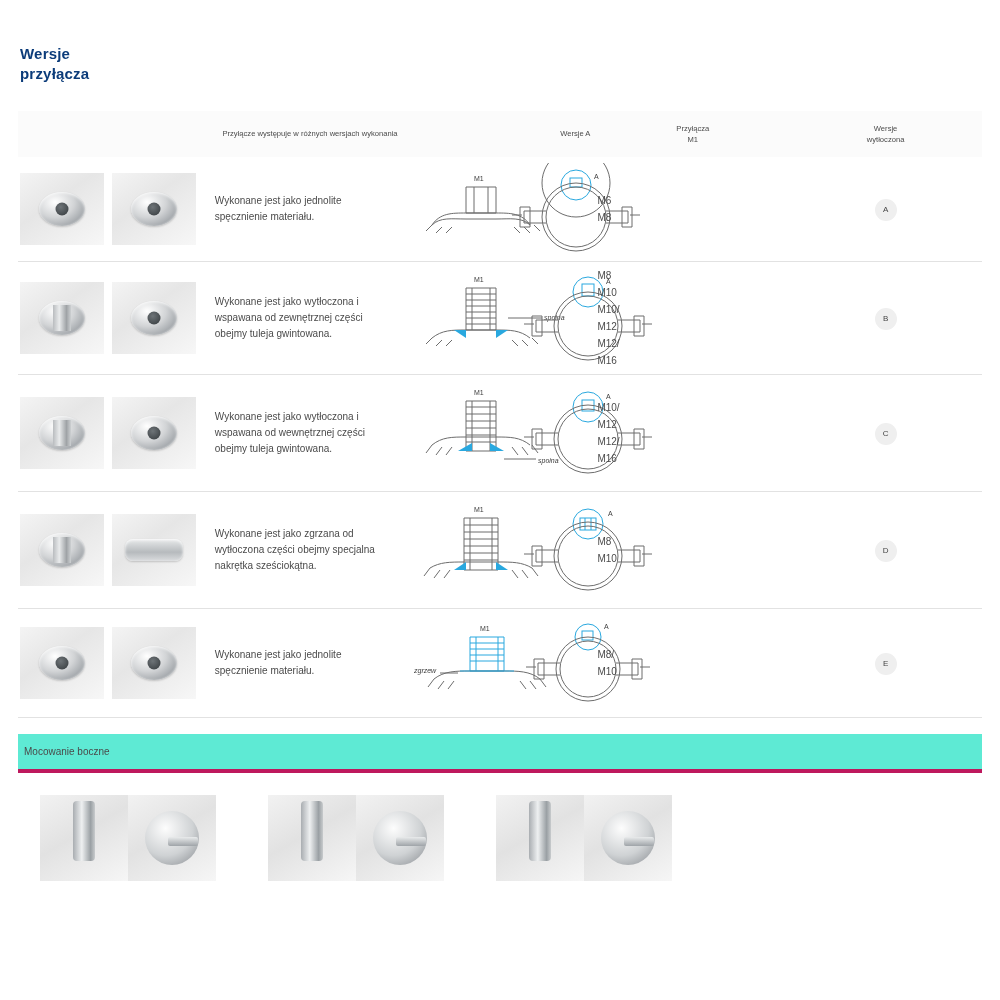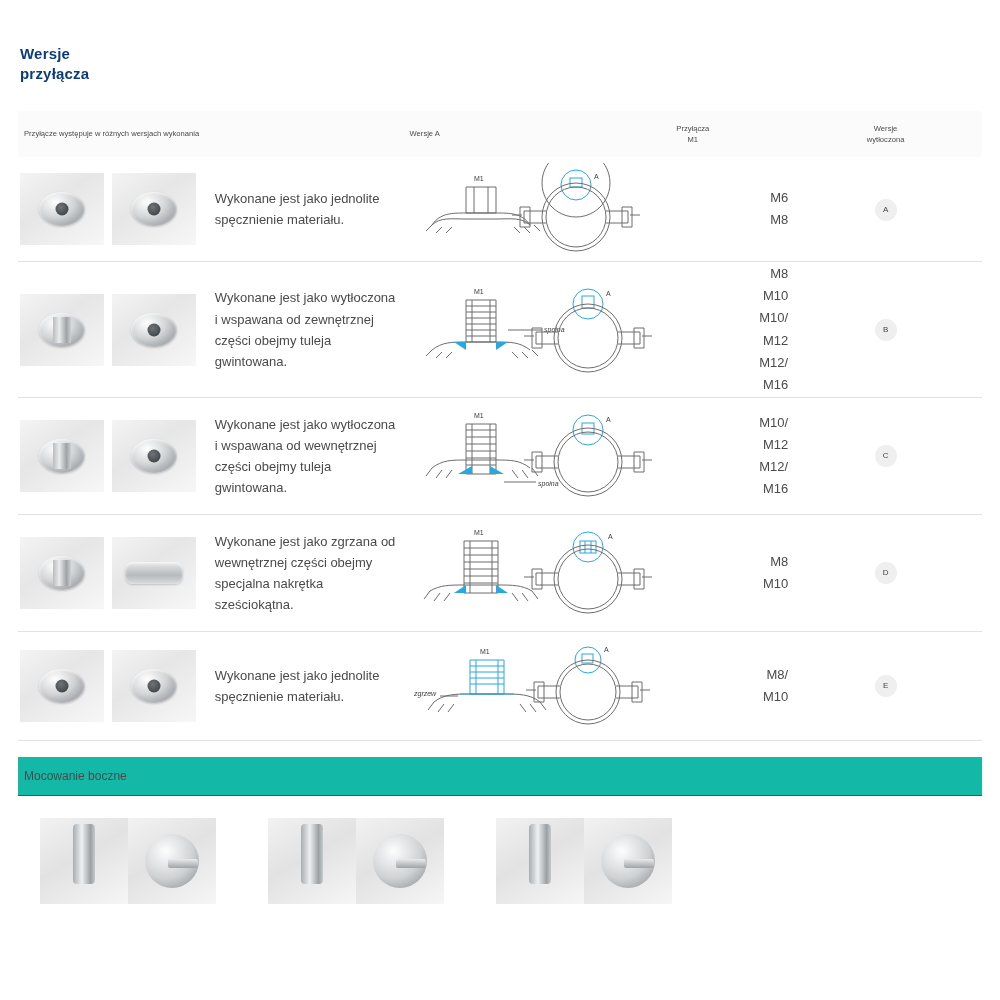--- a/index.html
+++ b/index.html
@@ -38,51 +38,51 @@
     table-layout: fixed;
   }
   table.vers th, table.vers td {
     vertical-align: middle;
     border: 0;
   }
   thead th {
     font-size: 7.6px;
     font-weight: normal;
     color: #4a4a4a;
-    text-align: left;
+    text-align: right;
     padding: 12px 6px;
     border-top: 1px solid #d8d8d8;
     border-bottom: 1px solid #d8d8d8;
     background: #fbfbfb;
   }
   thead th.c { text-align: center; }
   .hdr-two { line-height: 1.5; }
 
   tbody tr { border-bottom: 1px solid #e2e2e2; }
   tbody td { border-bottom: 1px solid #e2e2e2; }
 
   td.photos {
     width: 180px;
     padding: 10px 0 10px 2px;
   }
   td.desc {
     width: 215px;
-    font-size: 13px;
+    font-size: 10px;
     line-height: 1.62;
     color: #4a4a4a;
     padding: 10px 8px 10px 4px;
   }
   td.view {
     width: 350px;
     padding: 6px 4px;
   }
   td.m1 {
     width: 110px;
-    text-align: right;
-    font-size: 13px;
+    text-align: left;
+    font-size: 10px;
     line-height: 1.7;
     color: #4a4a4a;
   }
   td.ver {
     width: 100px;
     text-align: center;
   }
 
   .verbadge {
     display: inline-block;
@@ -149,25 +149,25 @@
 
   svg { display: block; }
   .dg { stroke: #6d6d6d; fill: none; stroke-width: 1; }
   .hl { stroke: #29a8df; fill: none; stroke-width: 1; }
   .hl-f { fill: #29a8df; }
   .lbl { font-size: 7px; fill: #3c3c3c; font-family: "Liberation Sans", sans-serif; }
   .lbl-i { font-size: 7px; fill: #3c3c3c; font-style: italic; font-family: "Liberation Sans", sans-serif; }
 
   .side-head {
     margin-top: 16px;
-    font-size: 12px;
+    font-size: 10px;
     color: #4a4a4a;
     padding: 12px 6px;
-    border-bottom: 1px solid #be185d;
-    background: #14b8a6;
+    border-bottom: 4px solid #be185d;
+    background: #5eead4;
     width: 952px;
   }
   .side-photos {
     display: flex;
     gap: 0px;
     margin-top: 22px;
     padding-left: 22px;
   }
   .side-grp { display: flex; margin-right: 52px; }
   .sphoto {
@@ -359,21 +359,21 @@
         </td>
       </tr>
 
       <tr>
         <td class="photos">
           <div class="photo-pair">
             <div class="photo nut"></div>
             <div class="photo flat"></div>
           </div>
         </td>
-        <td class="desc">Wykonane jest jako zgrzana od wewnętrznej części obejmy specjalna nakrętka sześciokątna.</td>
+        <td class="desc">Wykonane jest jako zgrzana od wytłoczona części obejmy specjalna nakrętka sześciokątna.</td>
         <td class="view">
           <svg width="340" height="104" viewBox="0 0 340 104">
             <text class="lbl" x="66" y="14">M1</text>
             <path class="dg" d="M56 20 h34 v52 h-34 z"></path>
             <path class="dg" d="M62 20 v52 M84 20 v52"></path>
             <path class="dg" d="M56 27 h34 M56 34 h34 M56 41 h34 M56 48 h34 M56 55 h34 M56 62 h34"></path>
             <path class="dg" d="M22 70 c10 -6 20 -6 34 -6 h34 c14 0 24 0 34 6"></path>
             <path class="hl-f" d="M46 72 l12 -8 l0 8 z" fill="#29a8df"></path>
             <path class="hl-f" d="M88 64 l12 8 l-12 0 z" fill="#29a8df"></path>
             <path class="dg" d="M22 70 l-6 8 M32 72 l-6 8 M42 72 l-6 8 M104 72 l6 8 M114 72 l6 8 M124 70 l6 8"></path>

